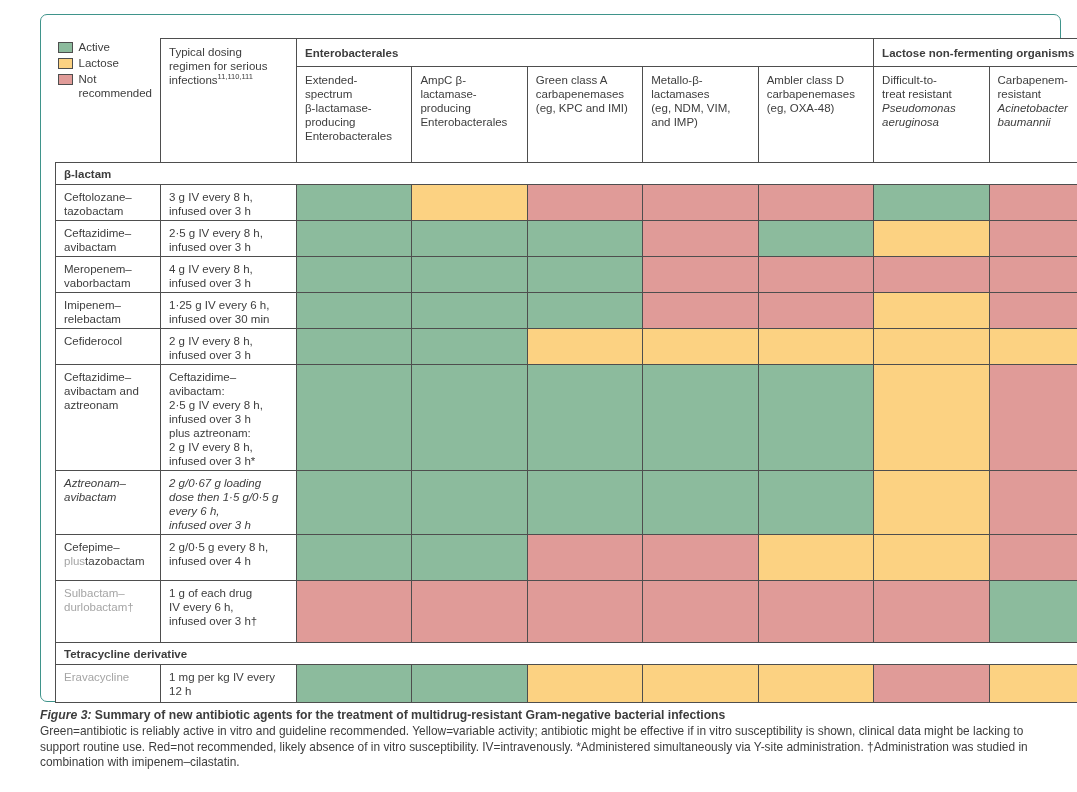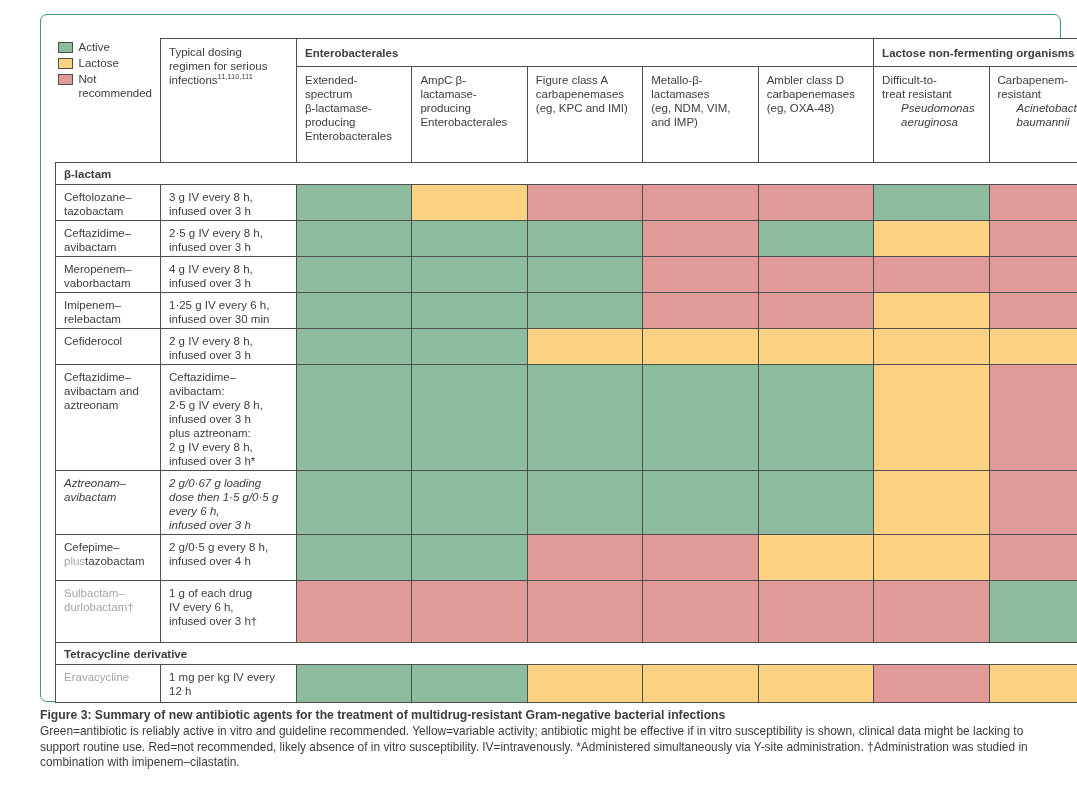--- a/index.html
+++ b/index.html
@@ -22,28 +22,28 @@
   td.legend-cell { border:none; background:#fff; vertical-align:top; }
   .legend { padding:1px 2px 0 2px; }
   .legend-item { display:flex; gap:6px; margin-bottom:2px; align-items:flex-start; }
   .swatch { flex:0 0 auto; width:13px; height:9px; border:1px solid #4e4e4e; margin-top:2px; }
   .r-group { height:28px; }
   .r-cols { height:96px; }
   td.group { font-weight:bold; vertical-align:middle; padding:3px 8px; }
   td.head { padding:6px 6px 4px 8px; }
   td.dosing { vertical-align:top; }
   .ht, .pl { white-space:pre-line; }
-  .sp { display:block; white-space:pre-line; font-style:italic;margin-left:19px; }
+  .sp { display:block; white-space:pre-line; font-style:italic; }
   sup { font-size:7.5px; line-height:0; }
   tr.sect td { font-weight:bold; vertical-align:middle; padding:3px 8px;margin-top:40px; }
   td.name, td.dose { padding:5px 6px 2px 8px; white-space:pre-line; }
   .gray { color:#a5a5a5; }
   .caption { position:absolute; left:40px; top:707px; width:1010px; font-size:11.9px; line-height:15.5px; color:#3d3d3d; }
   .caption .t { font-weight:bold; font-size:12.2px; line-height:16px; }
-  .caption .fl { }
+  .caption .fl { font-style:italic; }
   .caption .body { margin-top:1px; }
 </style>
 </head>
 <body>
 
 <div class="frame"></div>
 
 <table class="fig">
   <colgroup>
     <col style="width:105px">
@@ -85,21 +85,21 @@
     <tr class="r-cols">
       <td class="cell head"><span class="ht">Extended-
 spectrum
 β-lactamase-
 producing
 Enterobacterales</span><i class="sp"></i></td>
       <td class="cell head"><span class="ht">AmpC β-
 lactamase-
 producing
 Enterobacterales</span><i class="sp"></i></td>
-      <td class="cell head"><span class="ht">Figure class A
+      <td class="cell head"><span class="ht">Green class A
 carbapenemases
 (eg, KPC and IMI)</span><i class="sp"></i></td>
       <td class="cell head"><span class="ht">Metallo-β-
 lactamases
 (eg, NDM, VIM,
 and IMP)</span><i class="sp"></i></td>
       <td class="cell head"><span class="ht">Ambler class D
 carbapenemases
 (eg, OXA-48)</span><i class="sp"></i></td>
       <td class="cell head"><span class="ht">Difficult-to-

